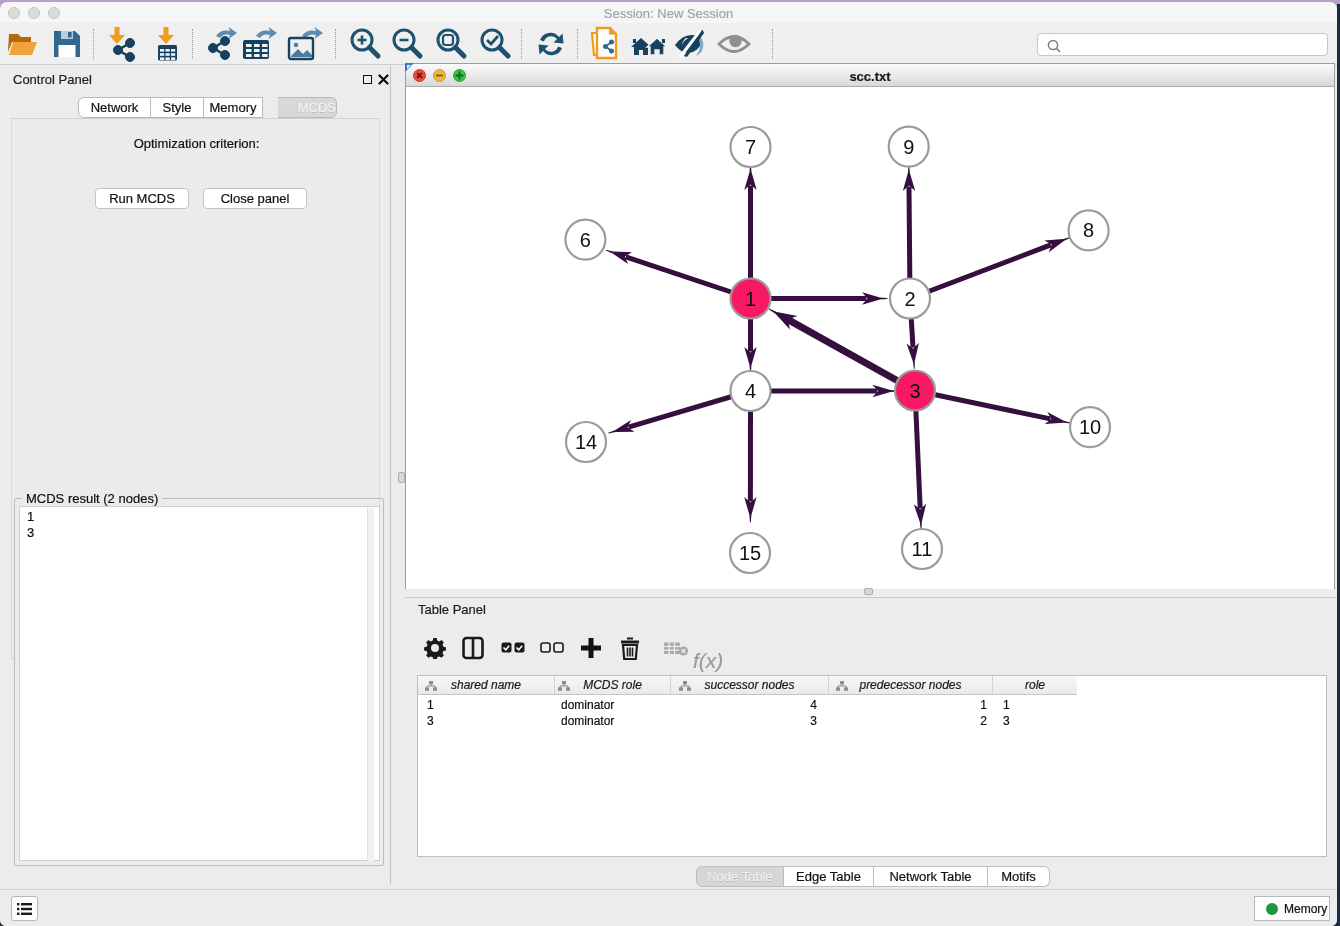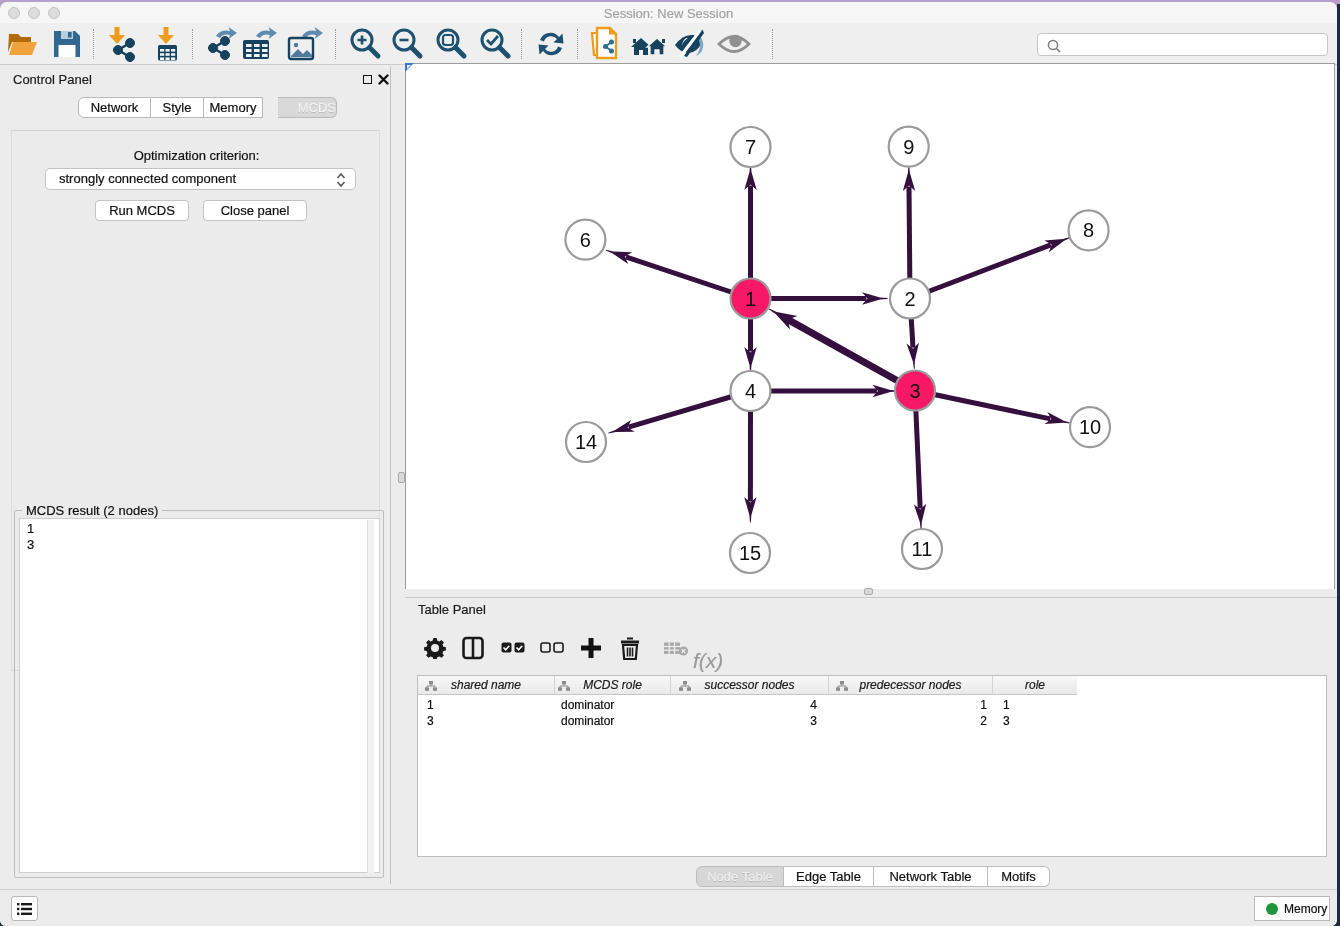--- a/index.html
+++ b/index.html
@@ -16,21 +16,21 @@
 .tsep { position:absolute; top:6px; height:30px; width:0; border-left:1px dotted #9a9a9a; }
 .ticon { position:absolute; top:3px; }
 #searchbox { left:1037px; top:10px; width:291px; height:23px; background:#ffffff; border:1px solid #c6c6c6; border-radius:4px; }
 
 
 #cpanel { left:0; top:66px; width:391px; height:818px; background:#ececec; border-right:1px solid #c2c2c2; }
 #cp-title { left:13px; top:6px; font-size:13px; color:#1c1c1c; }
 .winbtn-sq { position:absolute; width:9px; height:9px; border:1.5px solid #111; }
 #cp-tabs { left:78px; top:31px; height:21px; }
 .tab { position:absolute; top:0; height:21px; background:#ffffff; border:1px solid #b9b9b9; font-size:13px; color:#111; text-align:center; line-height:20px; }
-#cp-content { left:11px; top:64px; width:369px; height:541px; background:#ebebeb; border:1px solid #dcdcdc; border-top:1px solid #d2d2d2; }
+#cp-content { left:11px; top:52px; width:369px; height:541px; background:#ebebeb; border:1px solid #dcdcdc; border-top:1px solid #d2d2d2; }
 #opt-label { left:0; width:369px; top:17px; text-align:center; font-size:13px; color:#111; }
 #opt-select { left:33px; top:37px; width:311px; height:22px; background:#fff; border:1px solid #c3c3c3; border-radius:5px; font-size:13px; color:#111; line-height:20px; padding-left:13px; }
 .btn { position:absolute; height:21px; background:#fff; border:1px solid #c3c3c3; border-radius:4px; font-size:13px; color:#111; text-align:center; line-height:19px; }
 #mcds-group { left:2px; top:379px; width:370px; height:368px; border:1px solid #bdbdbd; border-radius:2px; }
 #mcds-label { left:7px; top:-8px; background:#ebebeb; padding:0 4px; font-size:13px; color:#111; }
 #mcds-inner { left:4px; top:7px; width:361px; height:355px; background:#fff; border:1px solid #cfcfcf; font-size:13px; color:#111; line-height:16px; padding:2px 0 0 7px; }
 #mcds-scroll { right:5px; top:1px; width:7px; height:353px; background:#f2f2f2; border-left:1px solid #e0e0e0; }
 
 
 #netwin { left:405px; top:63px; width:930px; height:526px; border:1px solid #9c9c9c; border-right:1px solid #a0a0a0; background:#fff; }
@@ -229,42 +229,54 @@
         <path d="M1.5 1.5 L9.5 9.5 M9.5 1.5 L1.5 9.5" stroke="#111" stroke-width="2.3" stroke-linecap="round"></path>
       </svg>
     <div class="abs" id="cp-tabs">
       <div class="tab" style="left:0; width:73px; border-radius:6px 0 0 6px;">Network</div>
       <div class="tab" style="left:73px; width:53px; border-left:none;">Style</div>
       <div class="tab" style="left:126px; width:59px; border-left:none;">Memory</div>
       <div class="tab" style="left:200px; width:59px; border-left:none; border-radius:0 6px 6px 0; background:#d8d8d8; color:#f3f3f3; text-shadow:0 1px 0 #bbb;text-align:right;">MCDS</div>
     </div>
     <div class="abs" id="cp-content">
       <div class="abs" id="opt-label">Optimization criterion:</div>
-      <div class="abs" id="opt-select">strongly connected component
-        <svg class="abs" style="right:9px;top:3px;" width="10" height="16" viewBox="0 0 10 16">
-            <path d="M1.5 6 L5 2 L8.5 6" fill="none" stroke="#555" stroke-width="1.6"></path>
-            <path d="M1.5 10 L5 14 L8.5 10" fill="none" stroke="#555" stroke-width="1.6"></path>
-          </svg>
-      </div>
       <div class="btn" style="left:83px; top:69px; width:94px;">Run MCDS</div>
       <div class="btn" style="left:191px; top:69px; width:104px;">Close panel</div>
       <div class="abs" id="mcds-group">
         <div class="abs" id="mcds-label">MCDS result (2 nodes)</div>
         <div class="abs" id="mcds-inner">1<br>3
           <div class="abs" id="mcds-scroll"></div>
         </div>
       </div>
     </div>
   </div>
 
   <div class="abs" id="netwin">
     <svg class="abs" style="left:-1px;top:-1px;z-index:5;" width="9" height="9">
         <path d="M0 0 L9 0 L0 9 z" fill="#3c76c8"></path>
         <path d="M0 2 L6 2 L2 6 L2 2z" fill="#e8eef6"></path>
       </svg>
+    <div class="abs" id="net-titlebar">
+      <div class="tl2" style="left:7px; background:#ea4b40; border:1px solid #c33a31;">
+        <svg width="11" height="11" style="position:absolute;left:0;top:0;">
+            <path d="M3 3 L8 8 M8 3 L3 8" stroke="#7e1410" stroke-width="1.8"></path>
+          </svg>
+        </div>
+      <div class="tl2" style="left:27px; background:#f0b73f; border:1px solid #cf9a2a;">
+        <svg width="11" height="11" style="position:absolute;left:0;top:0;">
+            <path d="M2 5.5 H9" stroke="#8d6311" stroke-width="2"></path>
+          </svg>
+        </div>
+      <div class="tl2" style="left:47px; background:#35c245; border:1px solid #27a335;">
+        <svg width="11" height="11" style="position:absolute;left:0;top:0;">
+            <path d="M5.5 1.5 V9.5 M1.5 5.5 H9.5" stroke="#116b1c" stroke-width="2"></path>
+          </svg>
+        </div>
+      <div class="abs" id="net-title">scc.txt</div>
+    </div>
     <div class="abs" id="net-canvas">
       <svg width="928" height="501" viewBox="0 0 928 501">
         <defs>
           <marker id="arr" viewBox="0 0 28 14" refX="6.5" refY="7" markerWidth="28" markerHeight="14" markerUnits="userSpaceOnUse" orient="auto">
             <path d="M2 0.8 L20 6 L27.5 6.6 L27.5 7.4 L20 8 L2 13.2 L7.5 7 Z" fill="#350f3e"></path>
           </marker>
           <marker id="arrB" viewBox="0 0 32 17" refX="9" refY="8.5" markerWidth="32" markerHeight="17" markerUnits="userSpaceOnUse" orient="auto">
             <path d="M2.5 0.8 L22.5 7.4 L31 8.1 L31 8.9 L22.5 9.6 L2.5 16.2 L9 8.5 Z" fill="#350f3e"></path>
           </marker>
         </defs>

